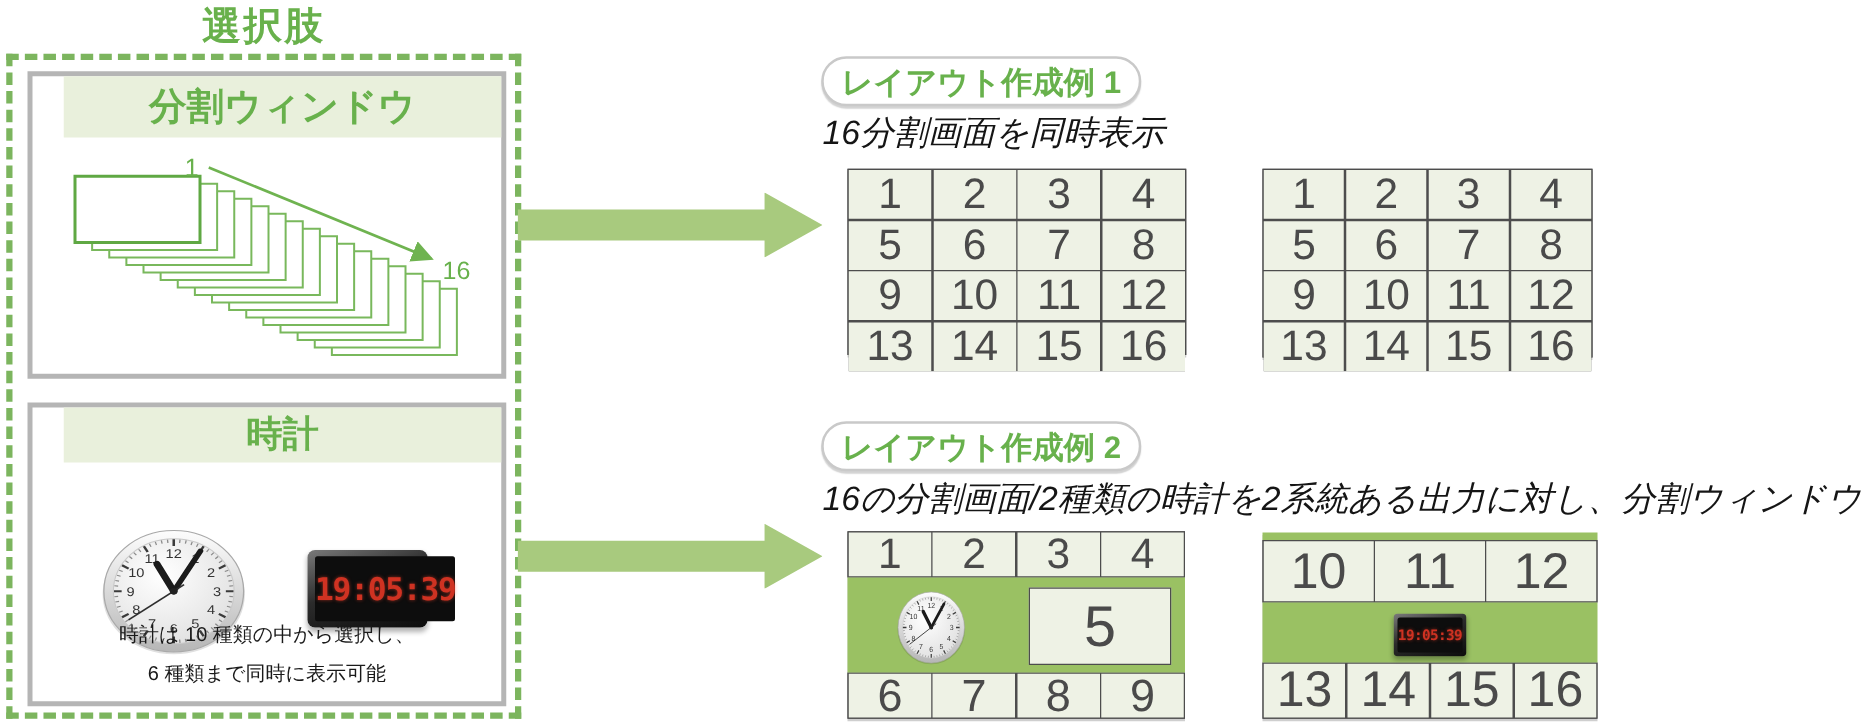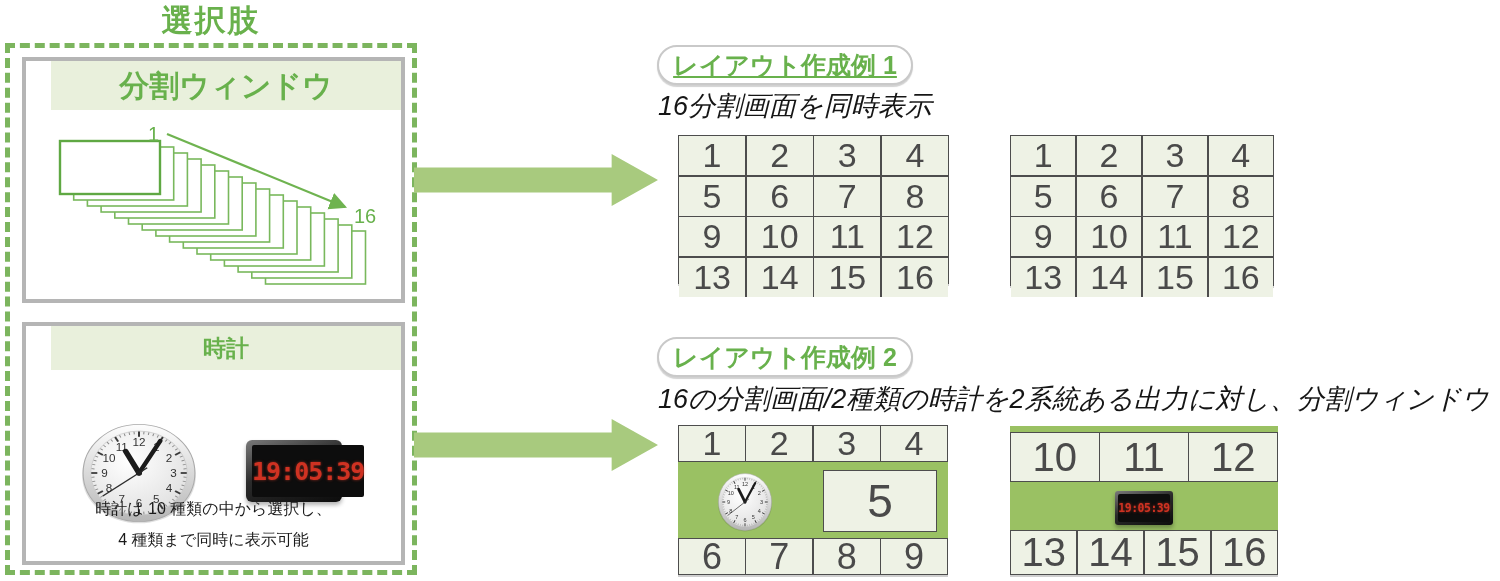--- a/index.html
+++ b/index.html
@@ -9,21 +9,21 @@
   
   .options-title{position:absolute;left:5px;top:0px;width:412px;text-align:center;
     font-size:31px;font-weight:bold;color:#69b14c;letter-spacing:2px;}
   .options-box{position:absolute;left:5px;top:43px;width:402px;height:522px;
     border:5px dashed #7cb55e;}
   .panel{position:absolute;background:#ffffff;border:4px solid #b5b5b5;}
   .panel-split{left:22px;top:57px;width:375px;height:238px;}
   .panel-clock{left:22px;top:322px;width:375px;height:235px;}
   .panel-head{background:#e9f0dc;color:#68b14c;font-weight:bold;text-align:center;margin-left:25px;}
   .panel-split .panel-head{height:49px;line-height:49px;font-size:30px;}
-  .panel-clock .panel-head{height:44px;line-height:44px;font-size:23px;}
+  .panel-clock .panel-head{height:44px;line-height:44px;font-size:29px;}
   .panel-body{position:relative;width:100%;}
   .cascade-svg{position:absolute;left:0;top:0;}
 
   
   .analog-big{position:absolute;left:52px;top:50px;width:122px;height:106px;}
   .digital-clock{background:linear-gradient(160deg,#7a7a7a 0%,#2b2b2b 45%,#0c0c0c 100%);
     border-radius:6px;box-shadow:0 3px 4px rgba(0,0,0,0.30);display:flex;}
   .dc-big{position:absolute;left:220px;top:70px;width:96px;height:62px;padding:0;}
   .dc-screen{flex:1;margin:5px 6px;background:#0d0d0d;border-radius:2px;
     display:flex;align-items:center;justify-content:center;
@@ -37,21 +37,21 @@
   .big-arrow{position:absolute;width:244px;height:52px;background:#a8ca7e;
     clip-path:polygon(0 26%,81% 26%,81% 0%,100% 50%,81% 100%,81% 74%,0 74%);}
   .arrow1{left:414px;top:154px;}
   .arrow2{left:414px;top:419px;}
 
   
   .badge-pill{position:absolute;width:252px;height:36px;background:#ffffff;
     border:2px solid #c9c9c9;border-radius:21px;box-shadow:0 2px 1px rgba(0,0,0,0.18);
     display:flex;align-items:center;justify-content:center;
     font-size:25px;font-weight:bold;color:#68b14c;}
-  .pill1{left:657px;top:45px;text-decoration:underline;}
+  .pill1{left:657px;top:45px;}
   .pill2{left:657px;top:337px;}
   .subtitle{position:absolute;color:#151515;font-size:27px;white-space:nowrap;font-style:italic;}
   .sub1{left:658px;top:88px;}
   .sub2{left:658px;top:381px;}
 
   
   .ngrid{position:absolute;display:flex;flex-direction:column;
     background:#4d4d4d;border:1.5px solid #4d4d4d;gap:1.5px;
     box-shadow:0 2px 0 #cfcfcf;}
   .grid-row{flex:1;display:flex;gap:1.5px;background:#4d4d4d;}
@@ -228,21 +228,21 @@
     <div class="panel-head">時計</div>
     <div class="panel-body" style="height:191px;">
       <svg class="analog-big" viewBox="0 0 120 120" preserveAspectRatio="none">
           <use href="#sym-clock"></use>
         </svg>
       <div class="digital-clock dc-big">
         <div class="dc-screen">19:05:39</div>
       </div>
       <div class="clock-desc">
         <div>時計は 10 種類の中から選択し、</div>
-        <div>4 種類まで同時に表示可能</div>
+        <div>6 種類まで同時に表示可能</div>
       </div>
     </div>
   </div>
 
   <div class="big-arrow arrow1"></div>
   <div class="big-arrow arrow2"></div>
 
   <div class="badge-pill pill1">レイアウト作成例 1</div>
   <div class="subtitle sub1">16分割画面を同時表示</div>
   <div class="ngrid grid1a">

